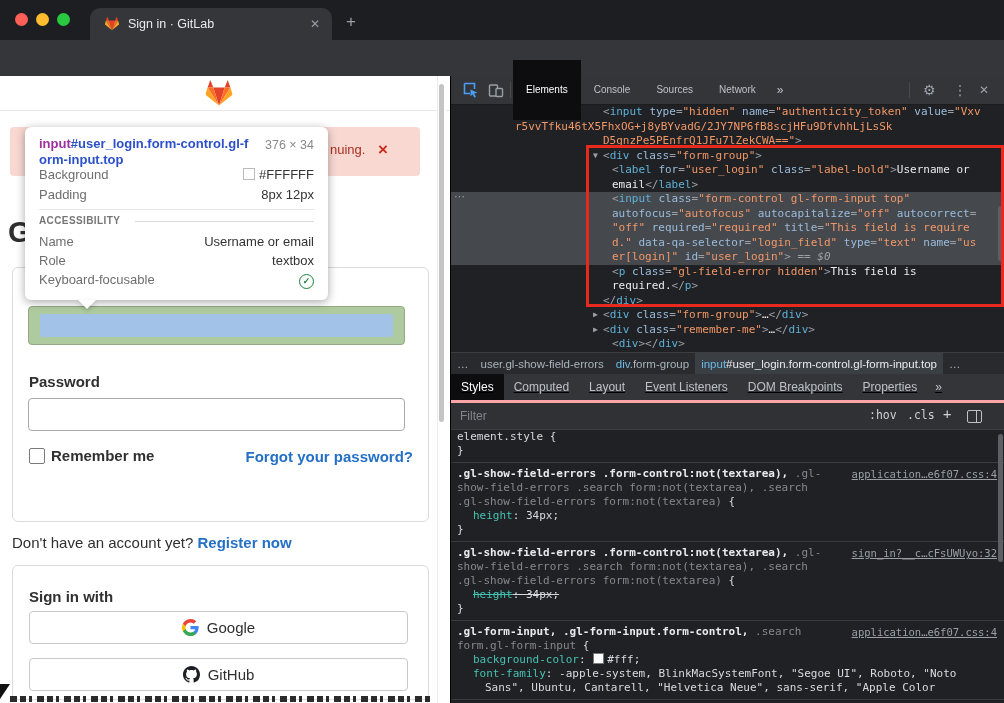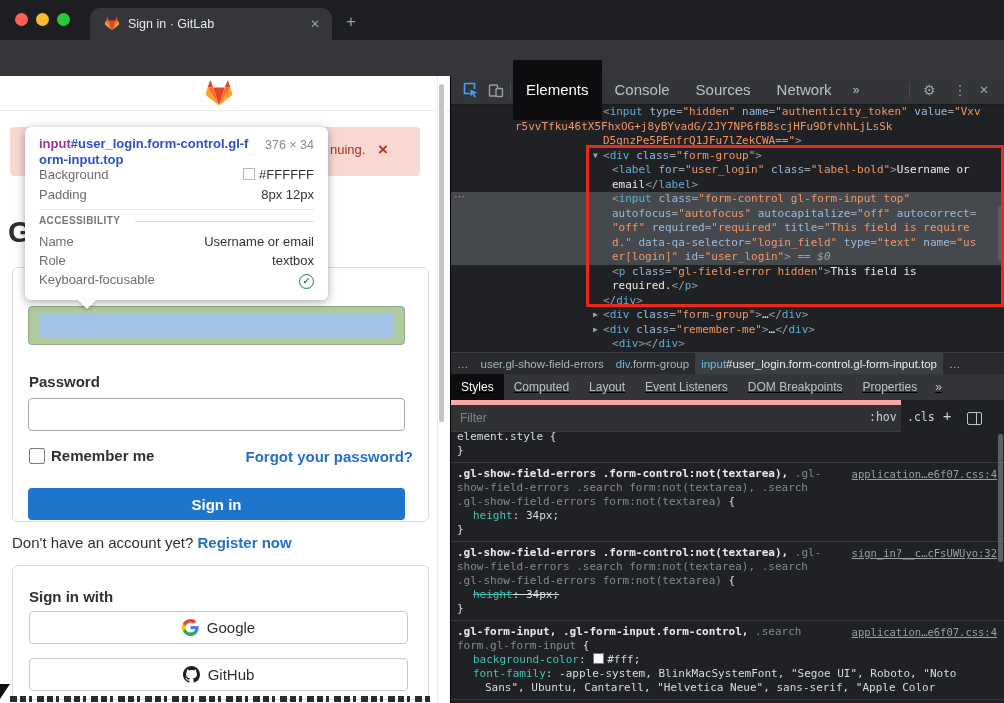--- a/index.html
+++ b/index.html
@@ -61,21 +61,21 @@
   .tt-divider{position:absolute;left:14px;right:14px;top:82px;border-top:1px solid #e6e6e6;}
   .tt-acc{position:absolute;left:14px;top:88px;font-size:10px;font-weight:bold;letter-spacing:.4px;color:#767676;}
   .tt-acc-line{position:absolute;left:110px;right:14px;top:94px;border-top:1px solid #dcdcdc;}
   .tt-check{display:inline-block;width:13px;height:13px;border:1.5px solid #188038;border-radius:50%;
             color:#188038;font-size:9px;line-height:13px;text-align:center;font-weight:bold;}
 
   
   .devtools{position:absolute;left:450px;top:76px;width:554px;height:627px;background:#202124;border-left:1px solid #000;}
   .dt-toolbar{position:absolute;left:0;top:0;width:554px;height:28px;background:#333539;border-bottom:1px solid #1c1c1c;}
   .dt-tabs{position:absolute;left:62px;top:0;height:28px;display:flex;align-items:center;}
-  .dt-tab{padding:16px 13px;height:28px;line-height:28px;font-size:15px;color:#bdc1c6;}
+  .dt-tab{padding:16px 13px;height:28px;line-height:28px;font-size:10px;color:#bdc1c6;}
   .dt-tab.active{background:#0d0d0f;color:#fff;}
   .dt-more{font-size:12px;color:#bdc1c6;padding:0 8px;}
   .dt-sep{position:absolute;top:6px;width:1px;height:16px;background:#4a4a4a;}
   .dt-right-ic{position:absolute;top:6px;font-size:14px;color:#9aa0a6;}
 
   .el-area{position:absolute;left:0;top:29px;width:554px;height:247px;overflow:hidden;
            font-family:"DejaVu Sans Mono",monospace;font-size:11px;line-height:14.5px;color:#c9ccd0;}
   .code-line{white-space:pre;}
   .code-line.sel{background:#45494e;}
   .tk-tag{color:#5db0d7;} .tk-attr{color:#9bbbdc;} .tk-val{color:#f29766;}
@@ -89,21 +89,21 @@
   .bc-bar{position:absolute;left:0;top:276px;width:554px;height:22px;background:#292a2d;border-top:1px solid #3d3d3f;
           display:flex;align-items:center;font-size:11.5px;overflow:hidden;white-space:nowrap;}
   .crumb{padding:0 6px;line-height:22px;color:#9aa0a6;}
   .crumb .bc-tag{color:#6cb9e8;} .crumb .bc-cls{color:#a9b4bd;}
   .crumb.sel{background:#3a3f44;} .crumb.sel .bc-rest{color:#e8eaed;}
   .crumb.dim{color:#5f6368;}
 
   .st-tabs{position:absolute;left:0;top:298px;width:554px;height:26px;background:#333539;display:flex;align-items:center;text-decoration:underline;}
   .st-tab{padding:0 10px;height:26px;line-height:26px;font-size:12px;color:#bdc1c6;}
   .st-tab.active{background:#0d0d0f;color:#fff;}
-  .filter-bar{position:absolute;left:0;top:324px;width:450px;height:26px;background:#2f3135;border-bottom:1px solid #3d3d3f;border-top:5px solid #fca5a5;}
+  .filter-bar{position:absolute;left:0;top:324px;width:554px;height:26px;background:#2f3135;border-bottom:1px solid #3d3d3f;border-top:3px solid #fca5a5;}
   .filter-lbl{position:absolute;left:9px;top:6px;font-size:12px;color:#80868b;}
   .fb-ctrl{position:absolute;top:5px;font-size:11.5px;color:#cdd1d4;font-family:"DejaVu Sans Mono",monospace;}
   .pane-ic{position:absolute;left:516px;top:7px;width:13px;height:11px;border:1px solid #c0c3c6;border-radius:2px;}
   .pane-ic:after{content:"";position:absolute;right:0;top:0;width:4px;height:100%;border-left:1px solid #c0c3c6;}
 
   .rules{position:absolute;left:0;top:350px;width:554px;height:277px;overflow:hidden;
          font-family:"DejaVu Sans Mono",monospace;font-size:11px;line-height:14px;color:#d7dbdf;}
   .rule-block{padding:4px 6px;border-bottom:1px solid #3a3b3e;position:relative;}
   .css-line{white-space:pre-wrap;position:relative;}
   .cs-selb{color:#e8eaed;font-weight:bold;}
@@ -183,21 +183,20 @@
 
     <div class="card" style="top:191px;width:415px;height:253px;">
       <div class="hl-input" style="position:absolute;left:15px;top:38px;">
         <div class="hl-content"></div>
       </div>
       <div class="gl-label" style="position:absolute;left:16px;top:105px;text-align:right;">Password</div>
       <div class="gl-input" style="left:15px;top:130px;"></div>
       <div class="chk" style="left:16px;top:180px;"></div>
       <div class="gl-label" style="position:absolute;left:38px;top:179px;">Remember me</div>
       <a class="link" style="position:absolute;right:15px;top:180px;font-size:15px;text-decoration:none;">Forgot your password?</a>
-      <div class="signin-btn" style="left:15px;top:220px;">Sign in</div>
     </div>
 
     <div style="position:absolute;left:12px;top:458px;font-size:15px;"><span>Don't have an account yet? </span><a class="link" style="text-decoration:none;">Register now</a></div>
 
     <div class="card" style="top:489px;width:415px;height:133px;">
       <div class="gl-label" style="position:absolute;left:16px;top:22px;">Sign in with</div>
       <div class="oauth-btn" style="top:45px;">
         <svg width="17" height="17" viewBox="0 0 18 18">
           <path fill="#4285F4" d="M17.64 9.2c0-.64-.06-1.25-.16-1.84H9v3.48h4.84a4.14 4.14 0 0 1-1.8 2.72v2.26h2.92a8.78 8.78 0 0 0 2.68-6.62z"></path>
           <path fill="#34A853" d="M9 18c2.43 0 4.47-.8 5.96-2.18l-2.92-2.26c-.8.54-1.84.86-3.04.86-2.34 0-4.32-1.58-5.03-3.7H.96v2.33A9 9 0 0 0 9 18z"></path>

